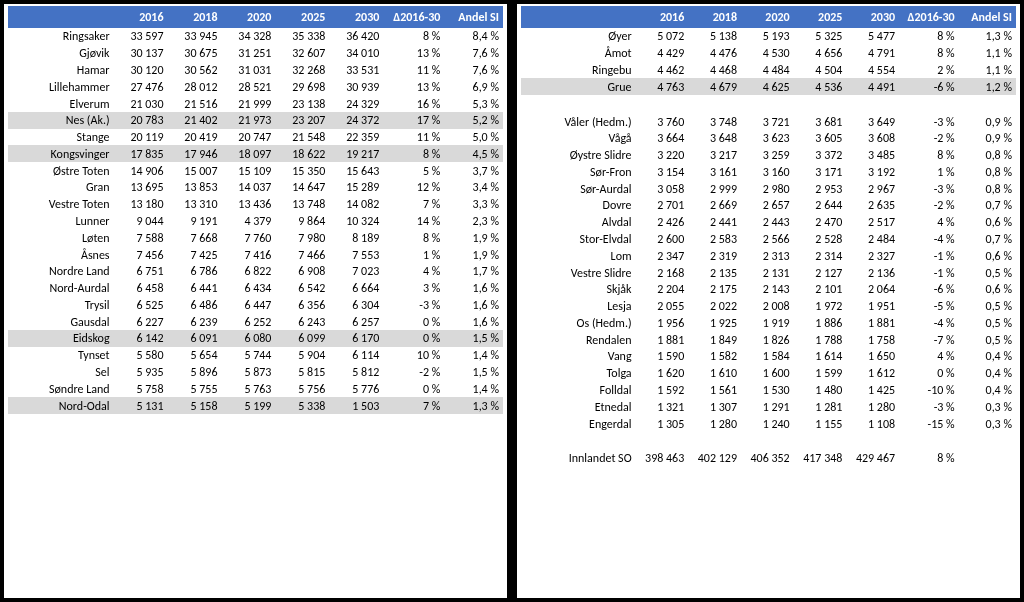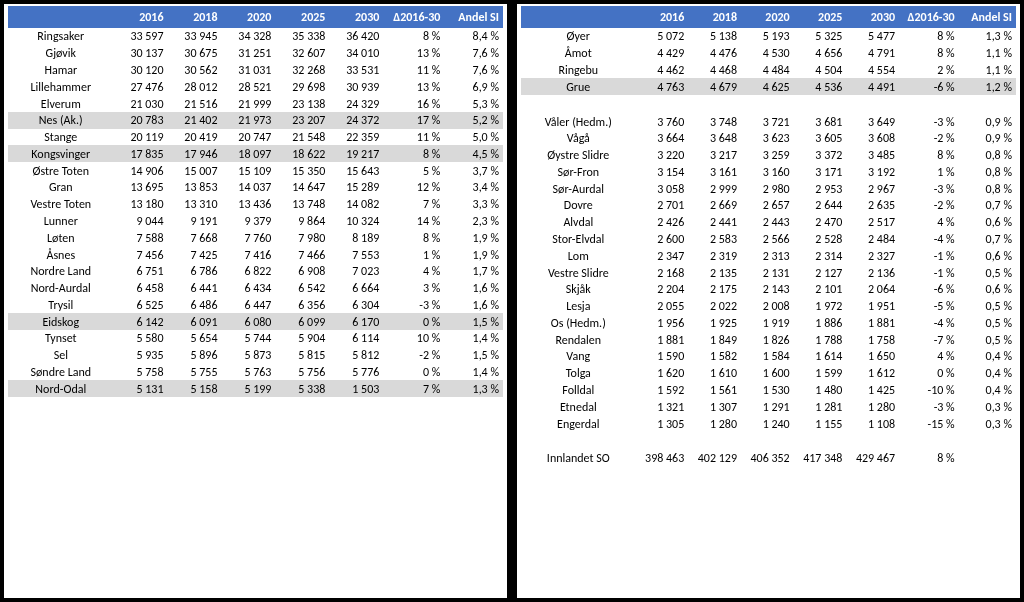--- a/index.html
+++ b/index.html
@@ -35,21 +35,21 @@
     background: #4472C4;
     color: #fff;
     font-weight: 700;
     text-align: right;
     font-size: 12px;
     padding-top: 4px;
     padding-bottom: 4px;
   }
   th.namecol { text-align: left; }
   td { text-align: right; color: #000; }
-  td.name { text-align: center; }
+  td.name { text-align: right; }
   tr.shade td { background: #D9D9D9; margin-left: 24px; }
   tr.blank td { background: #fff; height: 18px; }
   col.cname { width: 90px; }
   col.cnum { width: 46px; }
   col.cpct { width: 52px; }
   col.csi { width: 50px; }
   .panel.right col.cname { width: 100px; }
   .panel.right col.cnum { width: 46px; }
 </style>
 </head>
@@ -187,21 +187,21 @@
           <td>13 436</td>
           <td>13 748</td>
           <td>14 082</td>
           <td>7 %</td>
           <td>3,3 %</td>
         </tr>
         <tr>
           <td class="name">Lunner</td>
           <td>9 044</td>
           <td>9 191</td>
-          <td>9 379</td>
+          <td>4 379</td>
           <td>9 864</td>
           <td>10 324</td>
           <td>14 %</td>
           <td>2,3 %</td>
         </tr>
         <tr>
           <td class="name">Løten</td>
           <td>7 588</td>
           <td>7 668</td>
           <td>7 760</td>
@@ -241,20 +241,30 @@
           <td>1,6 %</td>
         </tr>
         <tr>
           <td class="name">Trysil</td>
           <td>6 525</td>
           <td>6 486</td>
           <td>6 447</td>
           <td>6 356</td>
           <td>6 304</td>
           <td>-3 %</td>
+          <td>1,6 %</td>
+        </tr>
+        <tr>
+          <td class="name">Gausdal</td>
+          <td>6 227</td>
+          <td>6 239</td>
+          <td>6 252</td>
+          <td>6 243</td>
+          <td>6 257</td>
+          <td>0 %</td>
           <td>1,6 %</td>
         </tr>
         <tr class="shade">
           <td class="name">Eidskog</td>
           <td>6 142</td>
           <td>6 091</td>
           <td>6 080</td>
           <td>6 099</td>
           <td>6 170</td>
           <td>0 %</td>

